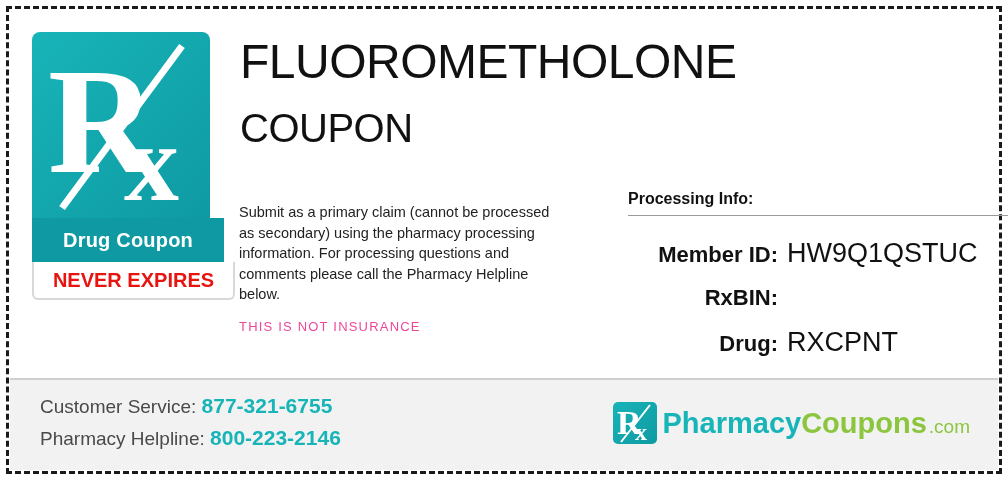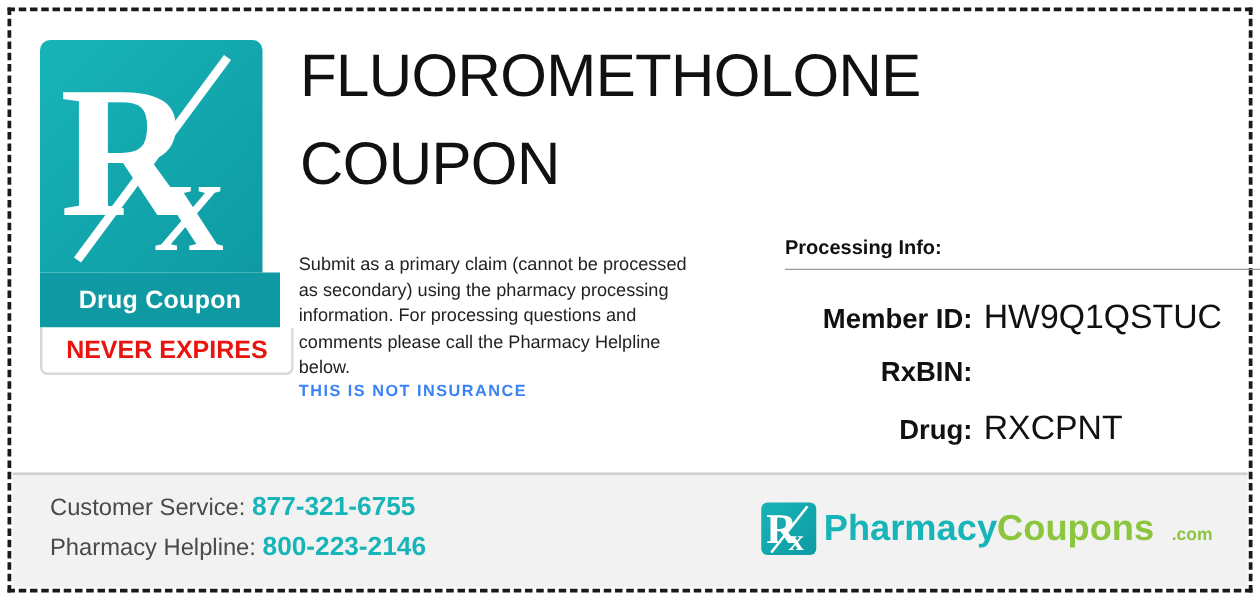--- a/index.html
+++ b/index.html
@@ -108,21 +108,21 @@
     line-height: 1;
     color: #111111;
     font-weight: normal;
     letter-spacing: -0.5px;
     white-space: nowrap;
   }
   .title-sub {
     position: absolute;
     left: 230px;
     top: 98px;
-    font-size: 48px;
+    font-size: 40px;
     line-height: 1;
     color: #111111;
     font-weight: normal;
     letter-spacing: -0.5px;
     text-align: right;
   }
 
   
   .instructions {
     position: absolute;
@@ -137,24 +137,25 @@
     padding-bottom: 7px;
     border-bottom: 1px solid #9a9a9a;
   }
   .instr-body {
     margin-top: 12px;
     font-size: 14.5px;
     line-height: 20.5px;
     color: #222222;
   }
   .not-insurance {
+    margin-top: 14px;
     font-size: 13px;
     letter-spacing: 1.2px;
-    color: #3b82f6;
-    font-weight: bold;
+    color: #ec4899;
+    font-weight: normal;
   }
 
   
   .processing {
     position: absolute;
     left: 570px;
     top: 180px;
     width: 398px;
     margin-left: 48px;
   }
@@ -230,24 +231,24 @@
   }
   .brand-text {
     font-size: 29px;
     font-weight: bold;
     line-height: 1;
     white-space: nowrap;
   }
   .brand-text .t1 { color: #17b4b8; }
   .brand-text .t2 { color: #8cc63f; }
   .brand-dot {
-    font-size: 14px;
+    font-size: 19px;
     color: #8cc63f;
-    font-weight: bold;
-    margin-left: 14px;
+    font-weight: normal;
+    margin-left: 2px;
     vertical-align: baseline;
   }
 </style>
 </head>
 <body>
 
 <div class="coupon">
   <div class="ticket-border"></div>
 
   <div class="inner">

